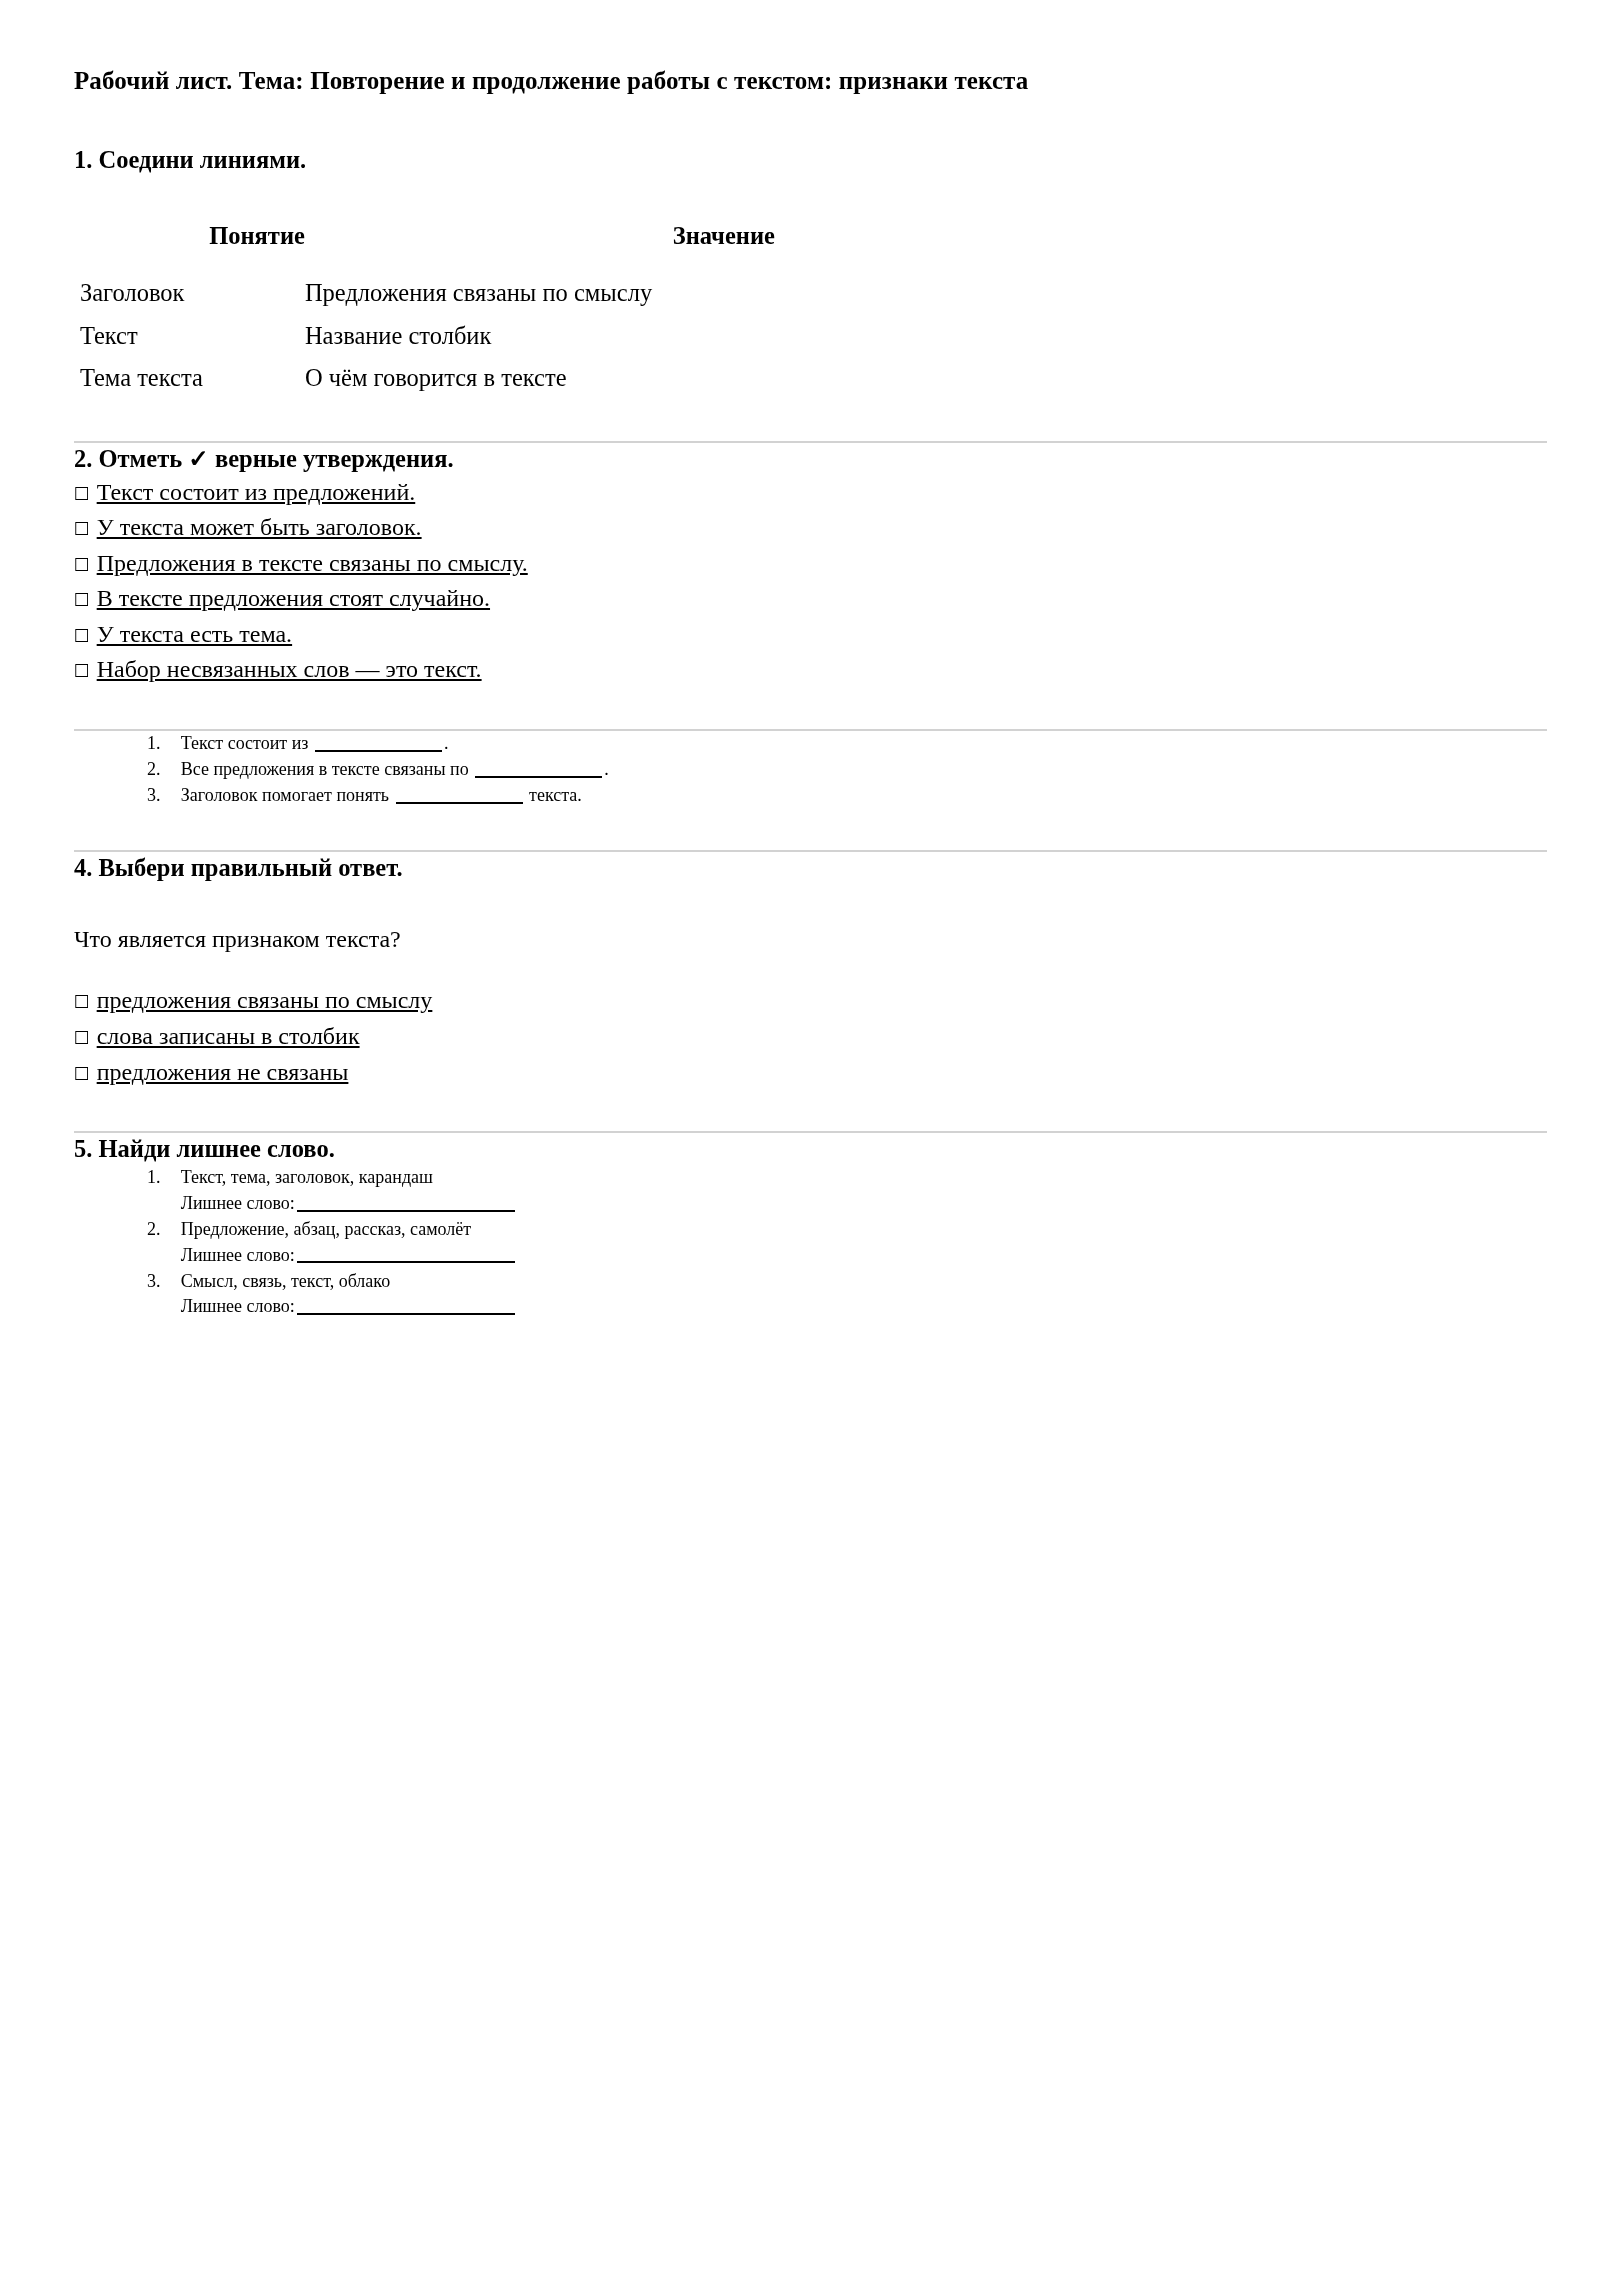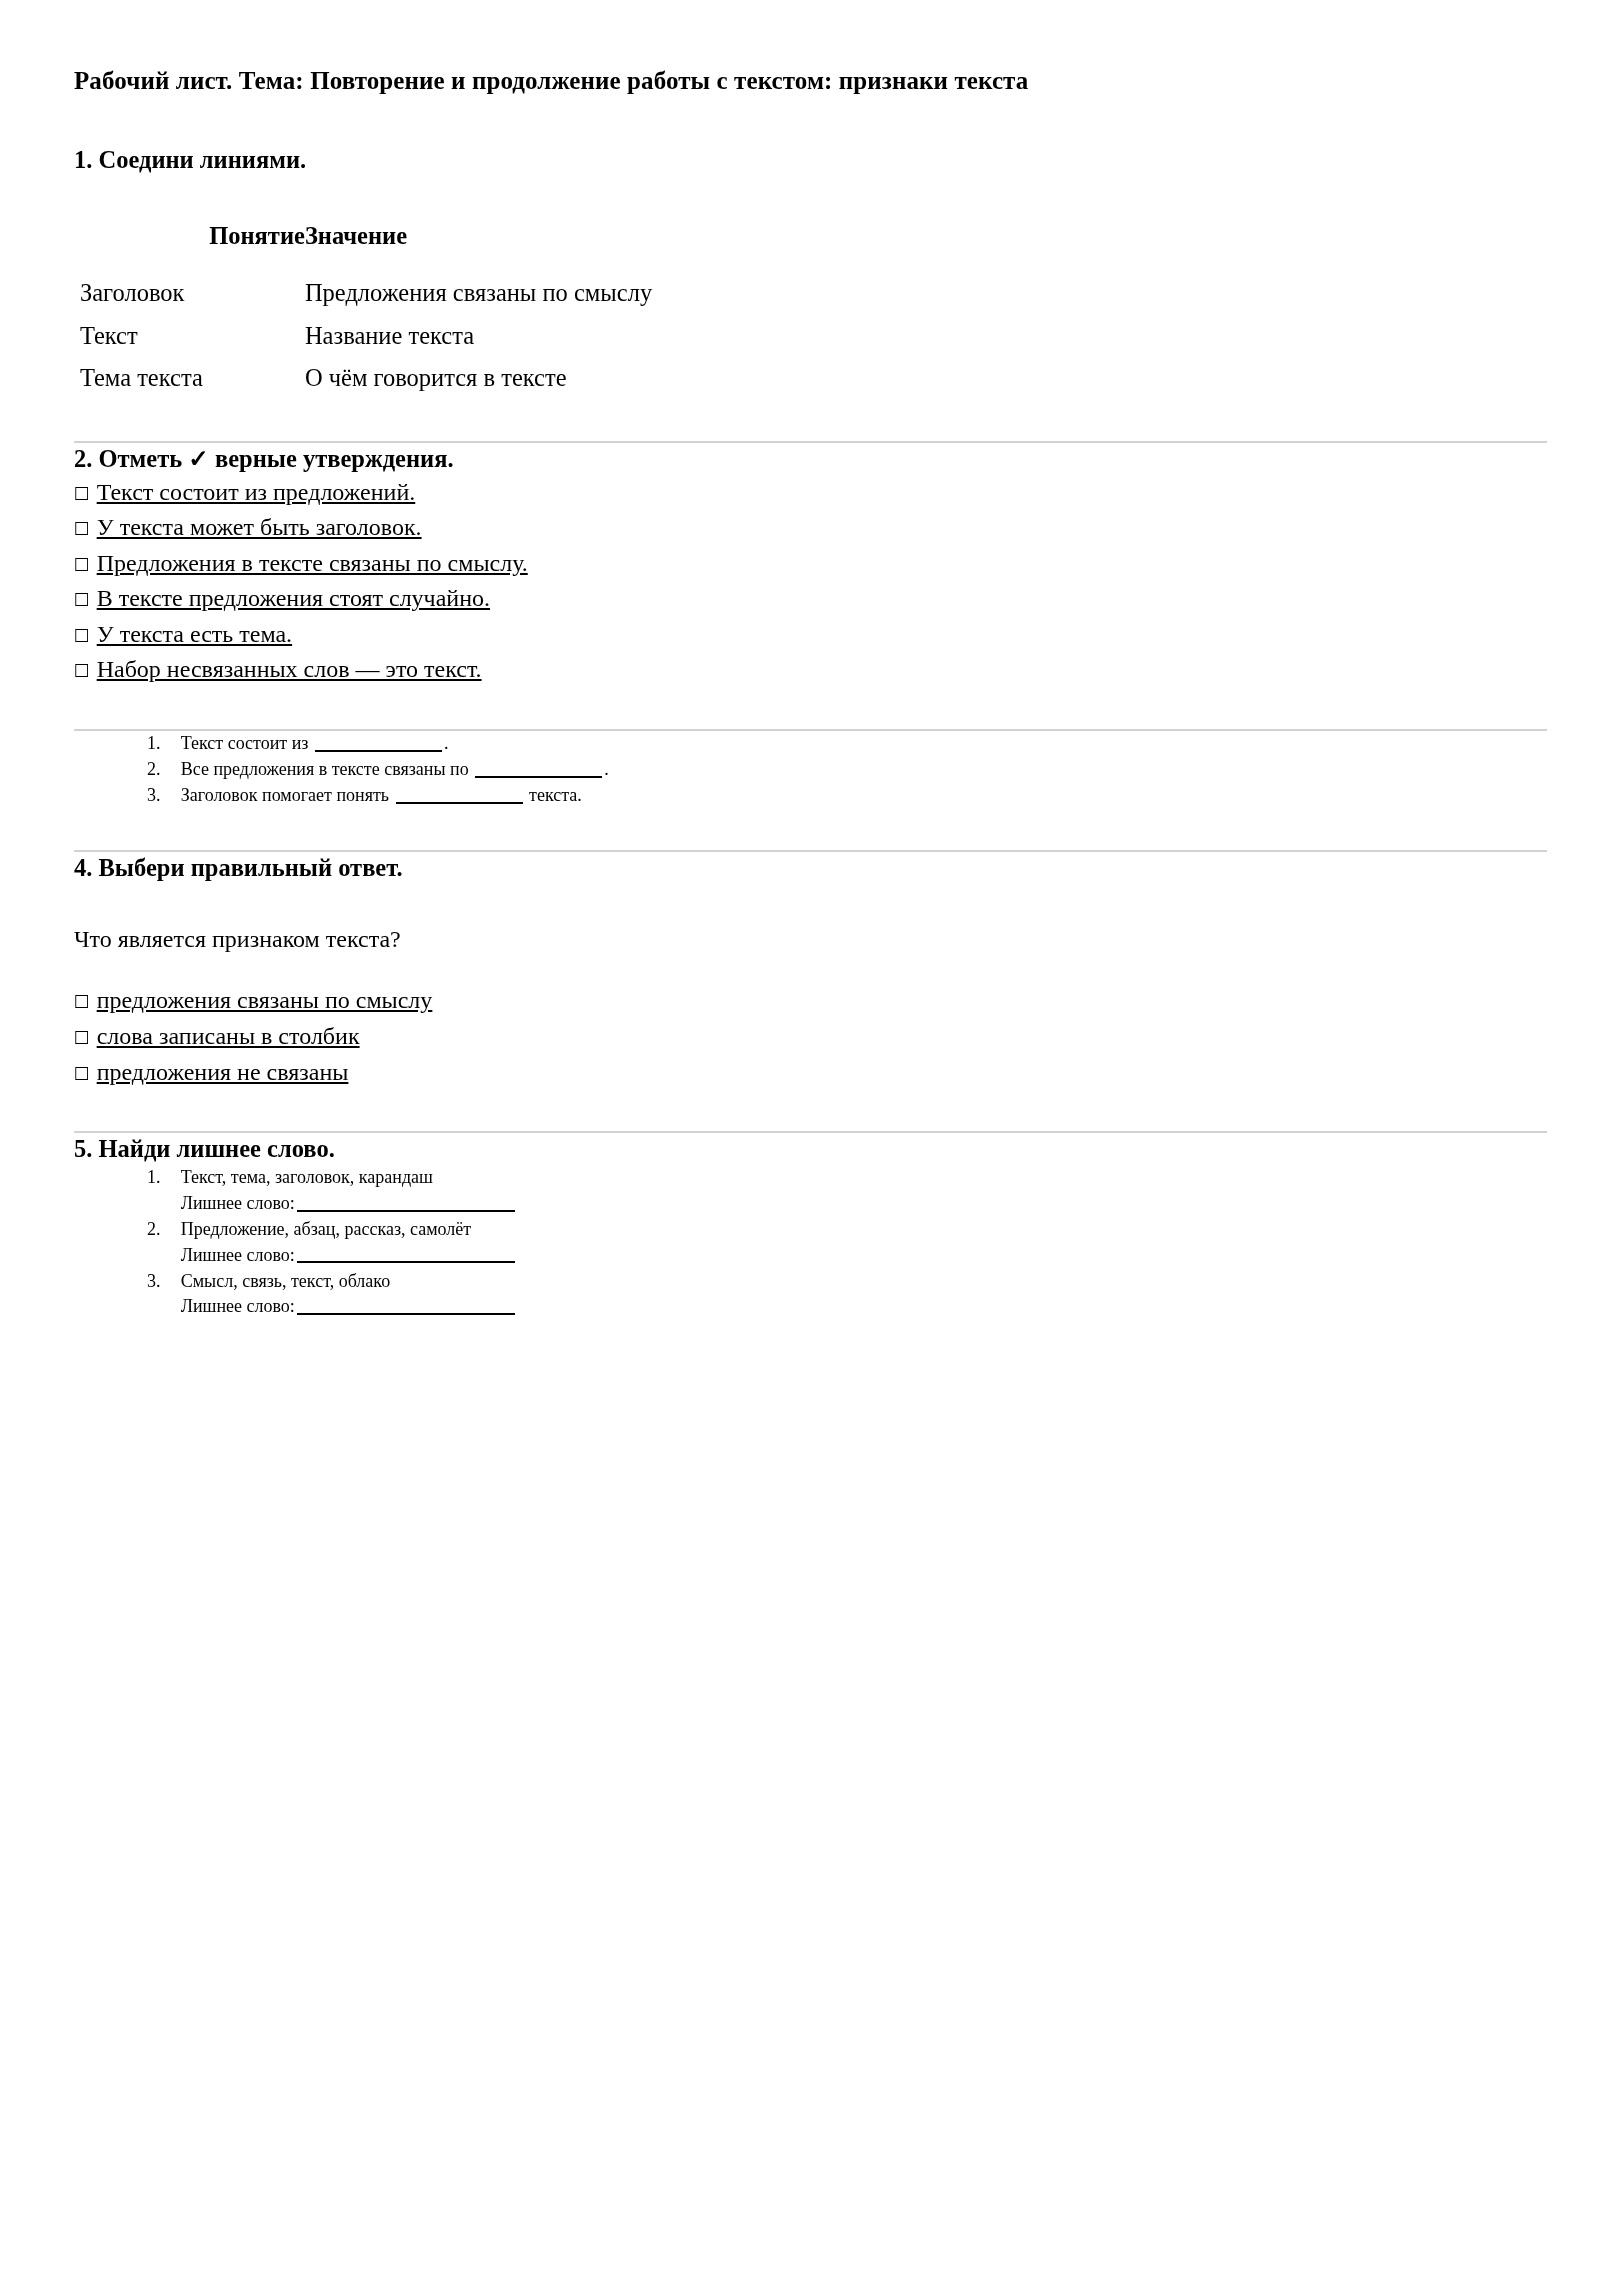--- a/index.html
+++ b/index.html
@@ -46,21 +46,21 @@
     margin-left: 5.9px;
   }
   .match-table th {
     font-size: 24.5px;
     font-weight: bold;
     text-align: right;
     padding: 0 0 21.6px 0;
     white-space: nowrap;
   }
   .match-table th.col-concept { width: 225px; padding-left: 9.8px; }
-  .match-table th.col-meaning { width: 470px; text-align: left; }
+  .match-table th.col-meaning { width: 470px; text-align: right; }
   .match-table td {
     font-size: 24.5px;
     font-weight: normal;
     padding: 6.9px 0 7.8px 0;
     vertical-align: top;
     white-space: nowrap;
   }
   .match-table td.cell-concept { padding-left: 0px; }
   .match-table td.cell-meaning { padding-left: 0px; }
   
@@ -151,21 +151,21 @@
             <th class="col-meaning">Значение</th>
           </tr>
         </thead>
         <tbody>
           <tr>
             <td class="cell-concept">Заголовок</td>
             <td class="cell-meaning">Предложения связаны по смыслу</td>
           </tr>
           <tr>
             <td class="cell-concept">Текст</td>
-            <td class="cell-meaning">Название текста</td>
+            <td class="cell-meaning">Название столбик</td>
           </tr>
           <tr>
             <td class="cell-concept">Тема текста</td>
             <td class="cell-meaning">О чём говорится в тексте</td>
           </tr>
         </tbody>
       </table>
     </div>
 
     <hr class="divider">

